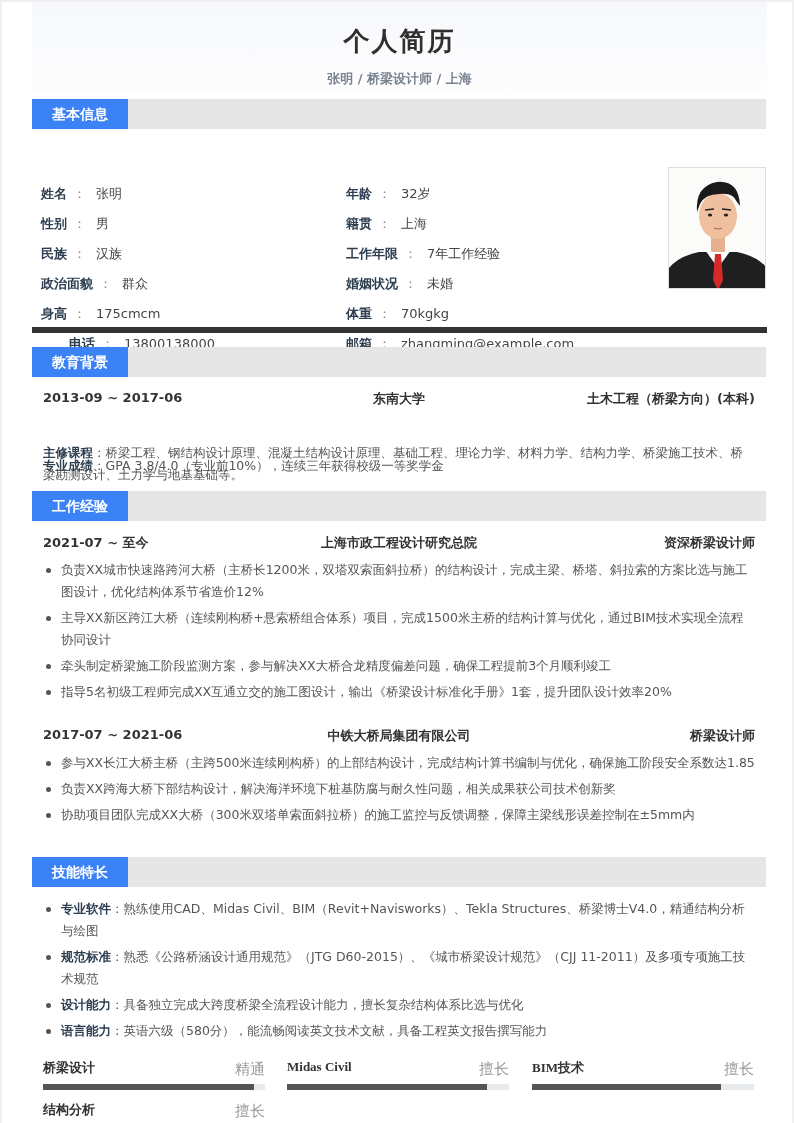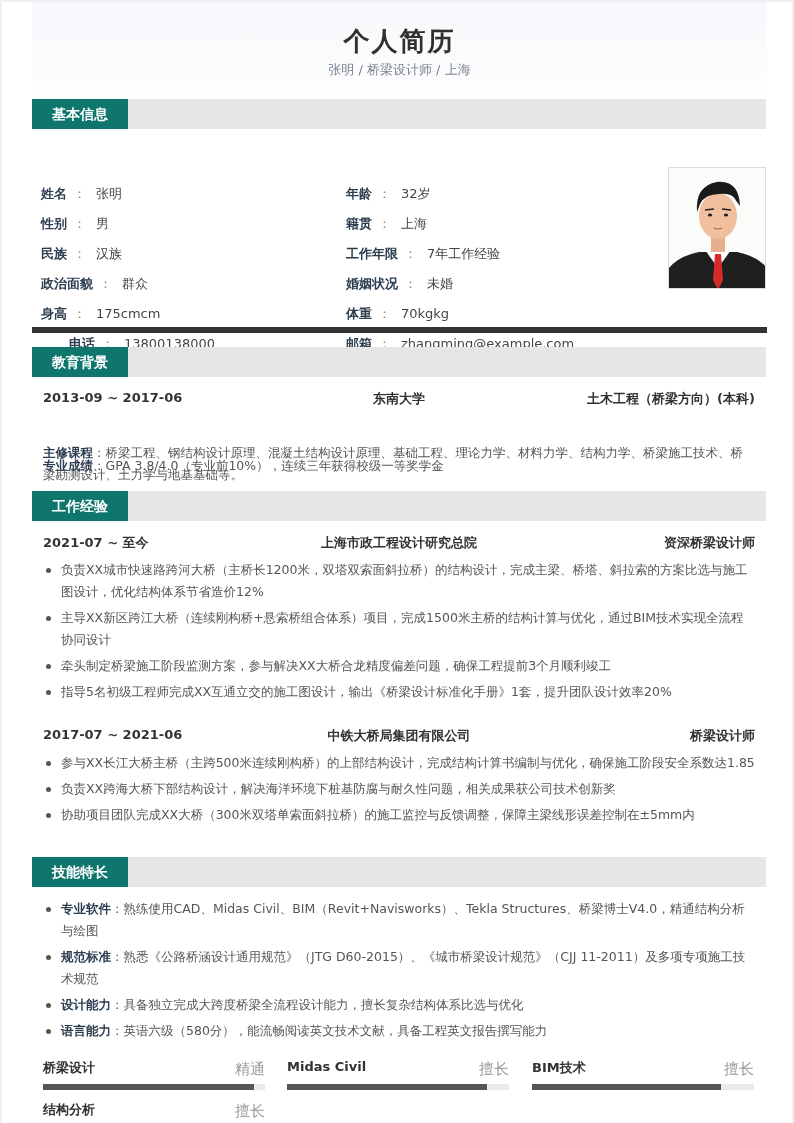--- a/index.html
+++ b/index.html
@@ -8,29 +8,29 @@
   .page {
     position: absolute; left: 2px; top: 2px; width: 790px; height: 1121px;
     background: #ffffff; overflow: hidden;
   }
   .header {
     position: absolute; left: 30px; top: 0; width: 735px; height: 88px;
     background: linear-gradient(#f6f8fb, #fdfdfe);
     text-align: center;
   }
   .header .title { font-size: 26px; font-weight: bold; color: #2f2f2f; margin-top: 22px; letter-spacing: 2px; line-height: 34px; }
-  .header .subtitle { font-size: 13px; color: #7a8290; margin-top: 3px; }
+  .header .subtitle { font-size: 13px; color: #7a8290; margin-top: 12px; font-weight: bold; }
 
   .section-head {
     position: absolute; left: 30px; width: 734px; height: 30px;
     background: #e6e6e6;
   }
   .section-head .tab {
     position: absolute; left: 0; top: 0; width: 96px; height: 30px;
-    background: #0f766e; color: #fff; font-weight: bold; font-size: 14px;
+    background: #3b82f6; color: #fff; font-weight: bold; font-size: 14px;
     line-height: 30px; text-align: center;
   }
 
   .info-row { position: absolute; font-size: 13px; line-height: 18px; margin-top: 41px; }
   .info-row .k { font-weight: bold; color: #2c3e50; }
   .info-row .c { color: #888; margin: 0 10px 0 6px; }
   .info-row .v { color: #444; }
 
   .photo {
     position: absolute; left: 666px; top: 165px; width: 98px; height: 122px;
@@ -47,21 +47,21 @@
   .para { position: absolute; left: 41px; width: 712px; font-size: 12.5px; line-height: 22px; color: #555; }
   .para .k { font-weight: bold; color: #2c3e50; }
 
   .bullets { position: absolute; left: 41px; width: 712px; list-style: none; font-size: 12.5px; color: #555; }
   .bullets li { position: relative; padding-left: 18px; line-height: 22px; margin-bottom: 4px; }
   .bullets li::before {
     content: ""; position: absolute; left: 3px; top: 9px; width: 5px; height: 5px; border-radius: 50%; background: #555;
   }
   .bullets li .k { font-weight: bold; color: #2c3e50; }
 
-  .skill { position: absolute; width: 222px; height: 30px; }
+  .skill { position: absolute; width: 222px; height: 30px; font-family: Liberation Serif, serif; }
   .skill .name { position: absolute; left: 0; top: 0; font-size: 13px; font-weight: bold; color: #333; }
   .skill .lvl { position: absolute; right: 0; top: 1px; font-size: 15px; color: #999; text-align: right; }
   .skill .track { position: absolute; left: 0; top: 25px; width: 222px; height: 6px; background: #e8ebee; }
   .skill .fill { height: 6px; background: #555; }
 </style>
 </head>
 <body>
 
 <div class="page">
 

